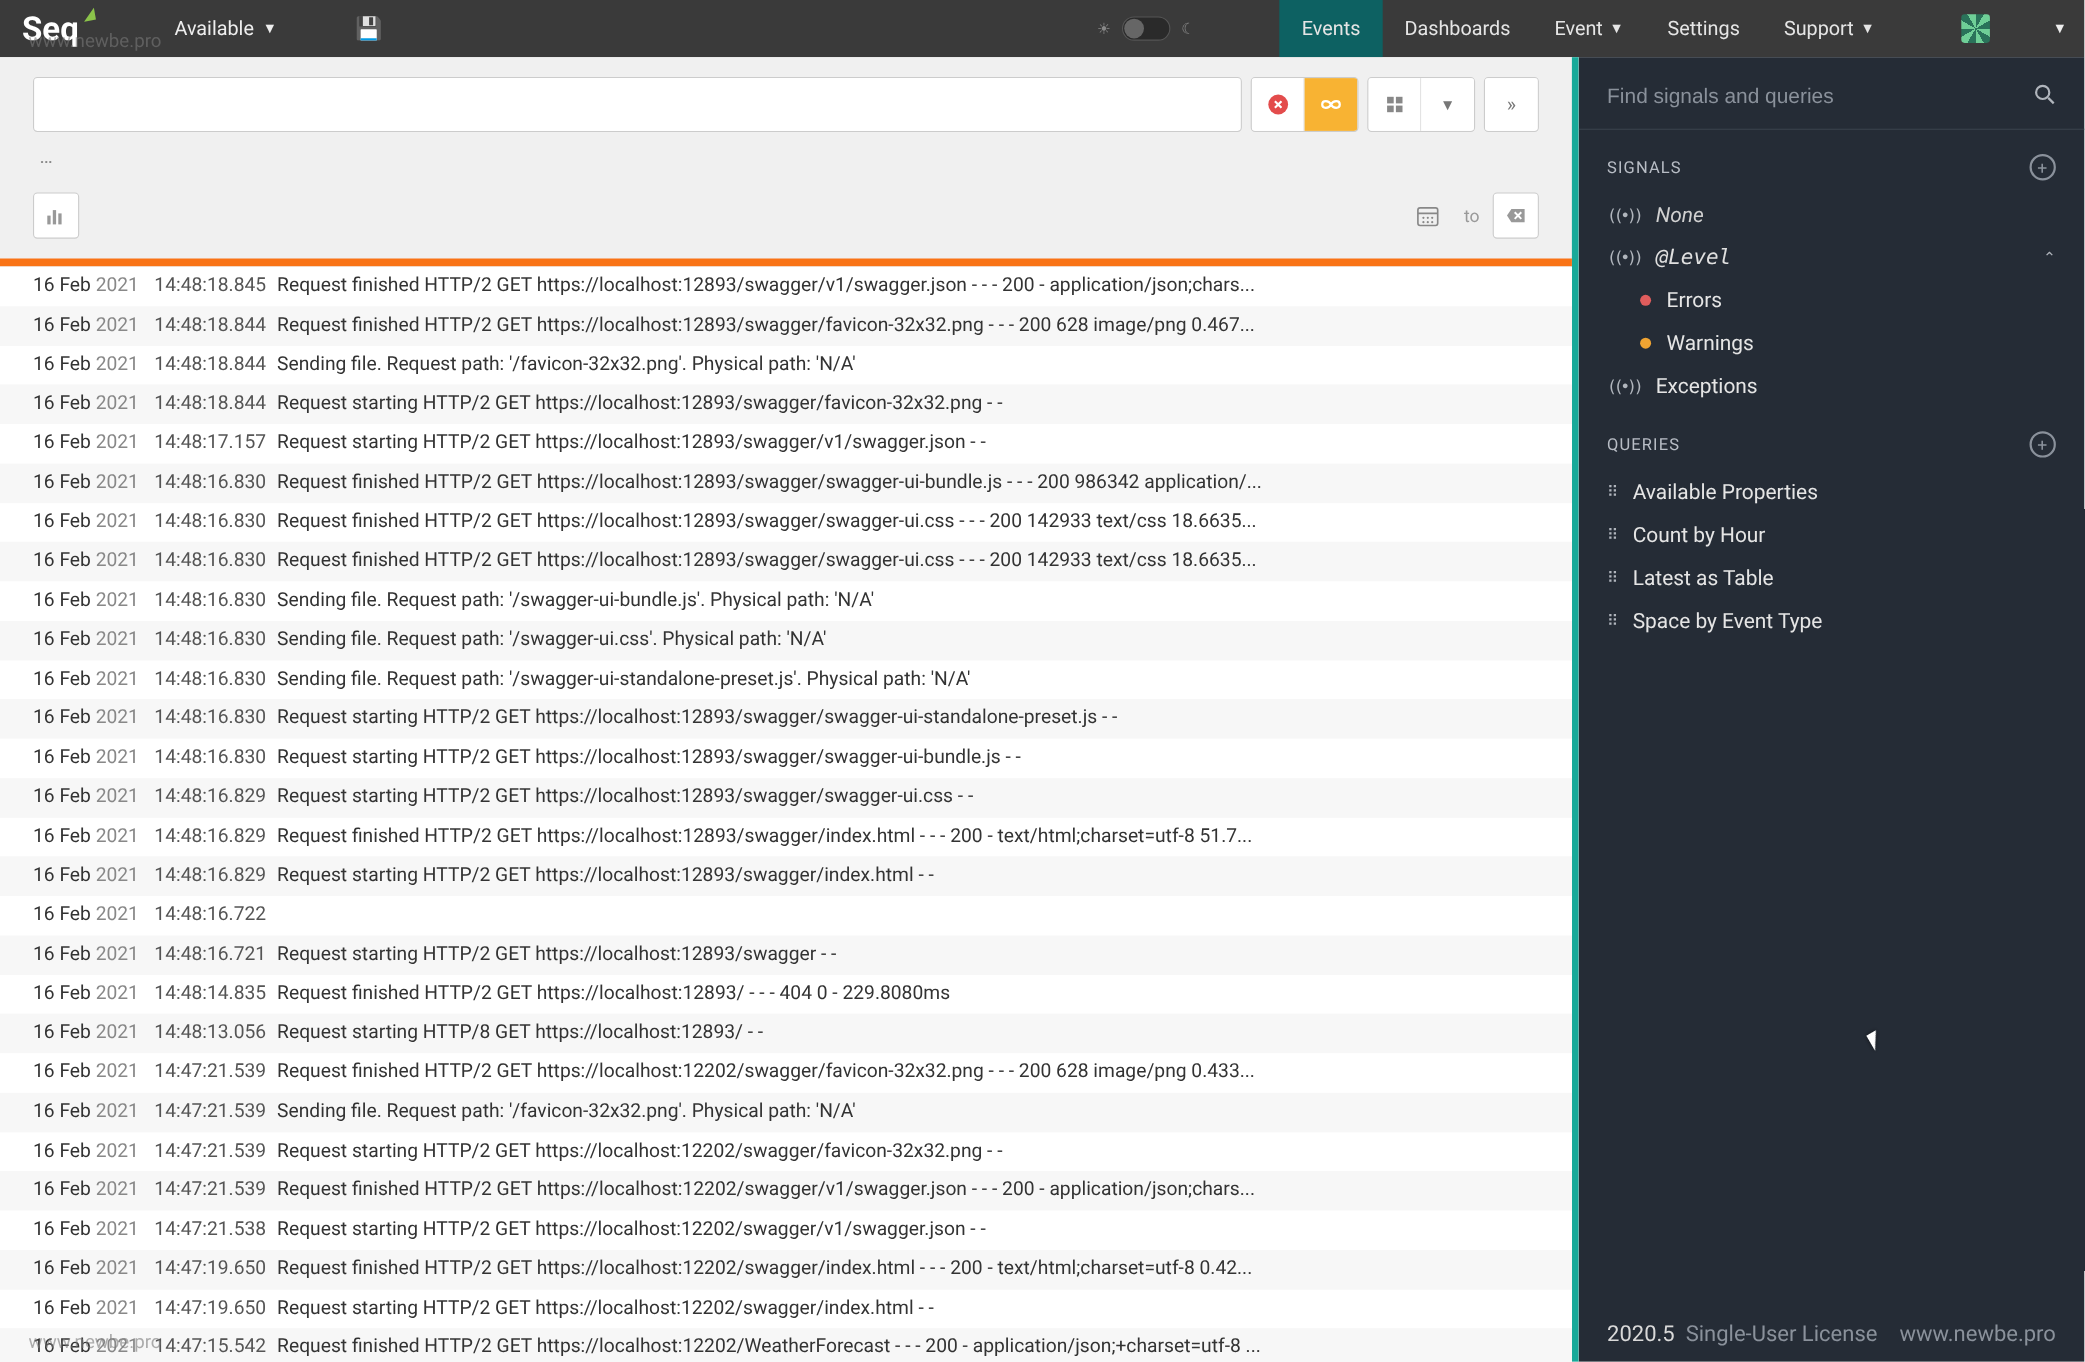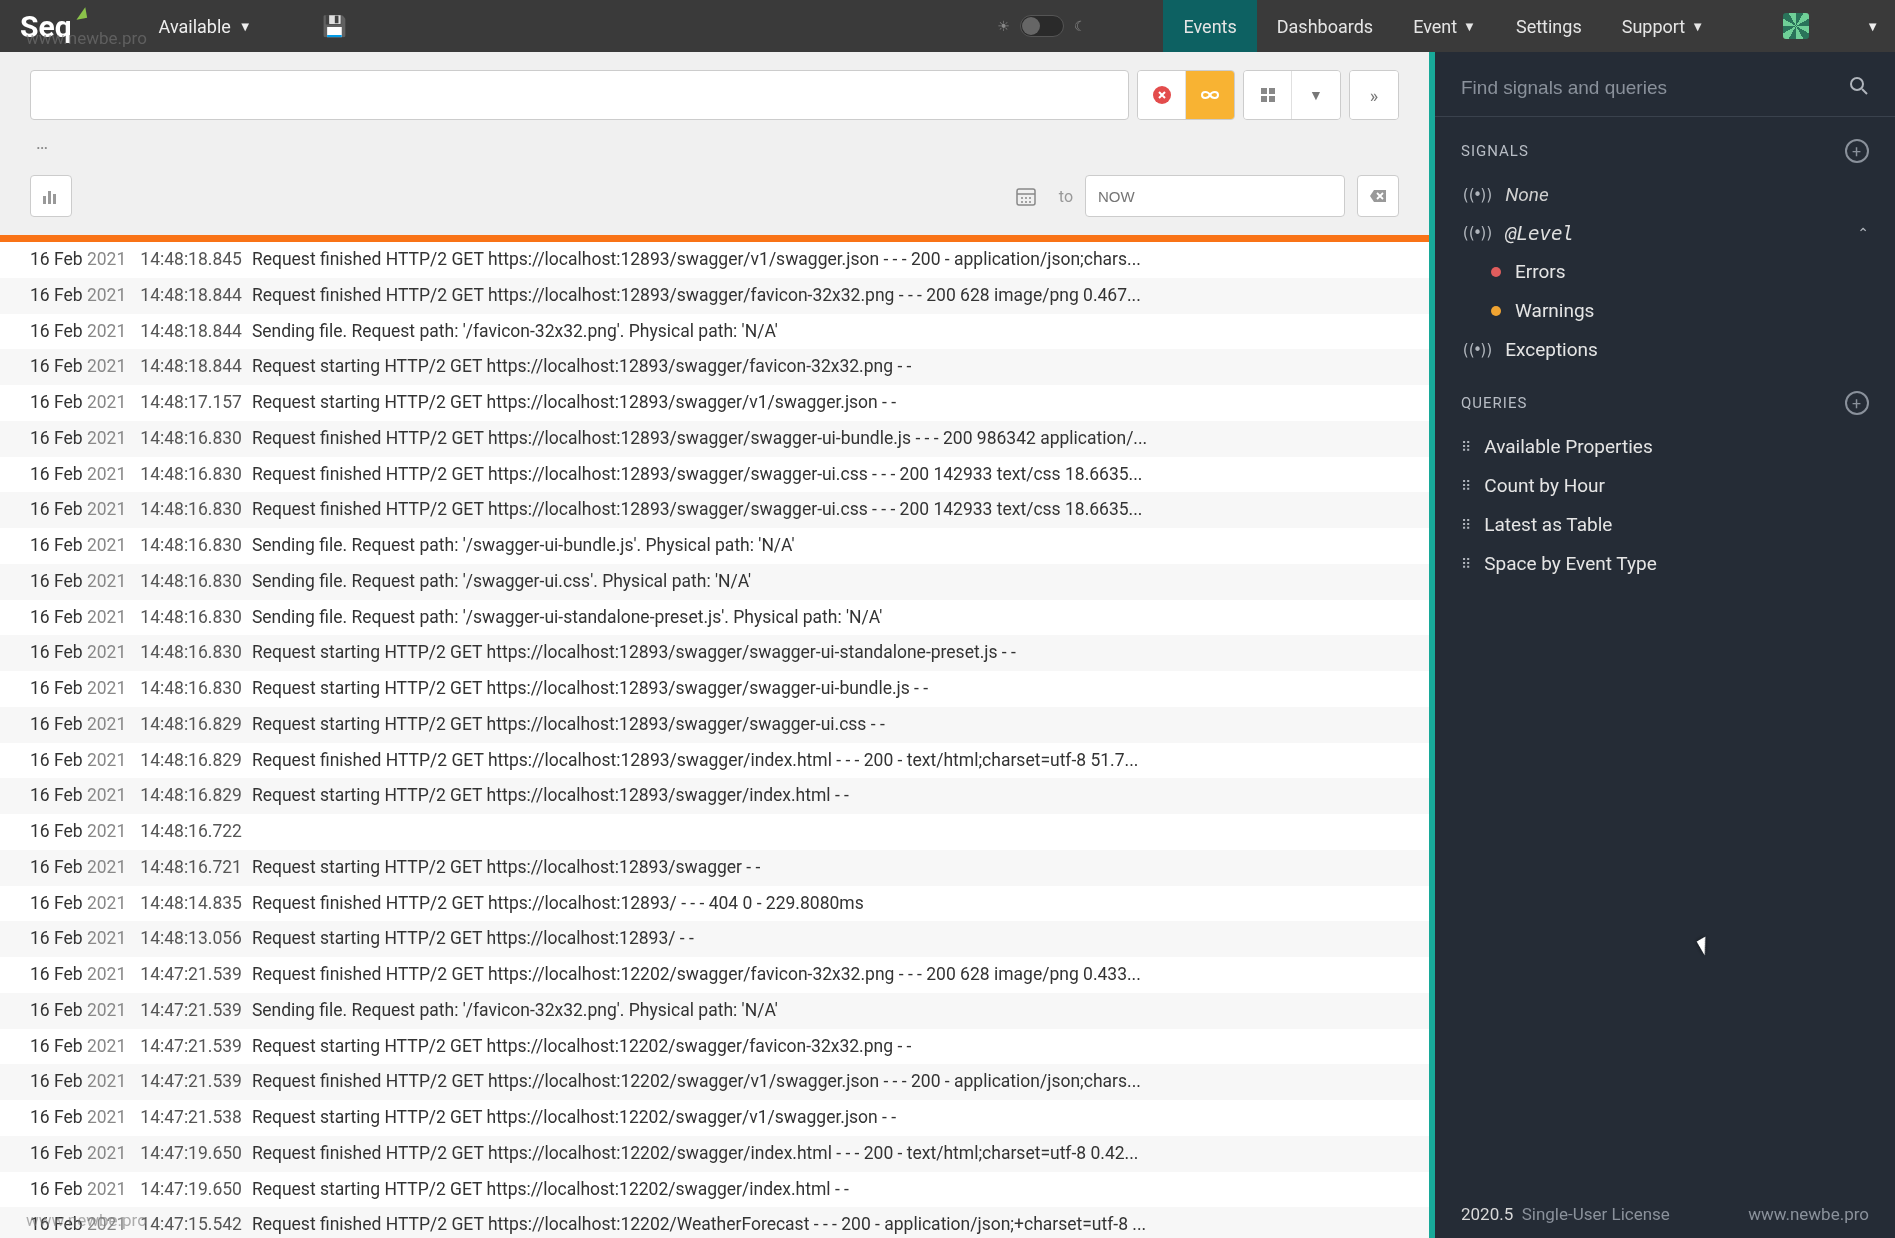--- a/index.html
+++ b/index.html
@@ -291,21 +291,21 @@
     letter-spacing: -1px;
     font-size: 14px;
     color: #b0b5bc;
   }
 
   .footer {
     margin-top: auto;
     padding: 14px 26px;
     display: flex;
     justify-content: space-between;
-    font-size: 17px;
+    font-size: 20px;
     color: #8a919b;
   }
   .version { color: #d9d9d9; }
   .url-wm {
     position: absolute;
     left: 26px;
     color: rgba(120,120,120,0.6);
     font-size: 17px;
     pointer-events: none;
   }
@@ -420,21 +420,20 @@
           <line x1="2" y1="9" x2="20" y2="9" stroke="#888" stroke-width="1.5"></line>
           <circle cx="7" cy="13" r="1" fill="#888"></circle>
             <circle cx="11" cy="13" r="1" fill="#888"></circle>
             <circle cx="15" cy="13" r="1" fill="#888"></circle>
           <circle cx="7" cy="17" r="1" fill="#888"></circle>
             <circle cx="11" cy="17" r="1" fill="#888"></circle>
             <circle cx="15" cy="17" r="1" fill="#888"></circle>
         </svg>
       </div>
       <span class="to-label">to</span>
-      <input class="time-input" type="text" placeholder="NOW" style="">
       <div class="clear-btn">
         <svg width="20" height="20" viewBox="0 0 20 20">
           <path d="M6 4 L18 4 L18 16 L6 16 L2 10 Z" fill="#999"></path>
           <path d="M9 7 L15 13 M15 7 L9 13" stroke="#fff" stroke-width="1.8"></path>
         </svg>
       </div>
     </div>
 
     <div class="events" id="events-list">
         <div class="event-row">
@@ -527,21 +526,21 @@
           <span class="event-msg">Request starting HTTP/2 GET https://localhost:12893/swagger - -</span>
         </div>
         <div class="event-row">
           <span class="event-date">16 Feb <span class="year">2021</span></span>
           <span class="event-time">14:48:14.835</span>
           <span class="event-msg">Request finished HTTP/2 GET https://localhost:12893/ - - - 404 0 - 229.8080ms</span>
         </div>
         <div class="event-row">
           <span class="event-date">16 Feb <span class="year">2021</span></span>
           <span class="event-time">14:48:13.056</span>
-          <span class="event-msg">Request starting HTTP/2 GET https://localhost:12893/ - -</span>
+          <span class="event-msg">Request starting HTTP/8 GET https://localhost:12893/ - -</span>
         </div>
         <div class="event-row">
           <span class="event-date">16 Feb <span class="year">2021</span></span>
           <span class="event-time">14:47:21.539</span>
           <span class="event-msg">Request finished HTTP/2 GET https://localhost:12202/swagger/favicon-32x32.png - - - 200 628 image/png 0.433...</span>
         </div>
         <div class="event-row">
           <span class="event-date">16 Feb <span class="year">2021</span></span>
           <span class="event-time">14:47:21.539</span>
           <span class="event-msg">Sending file. Request path: '/favicon-32x32.png'. Physical path: 'N/A'</span>

